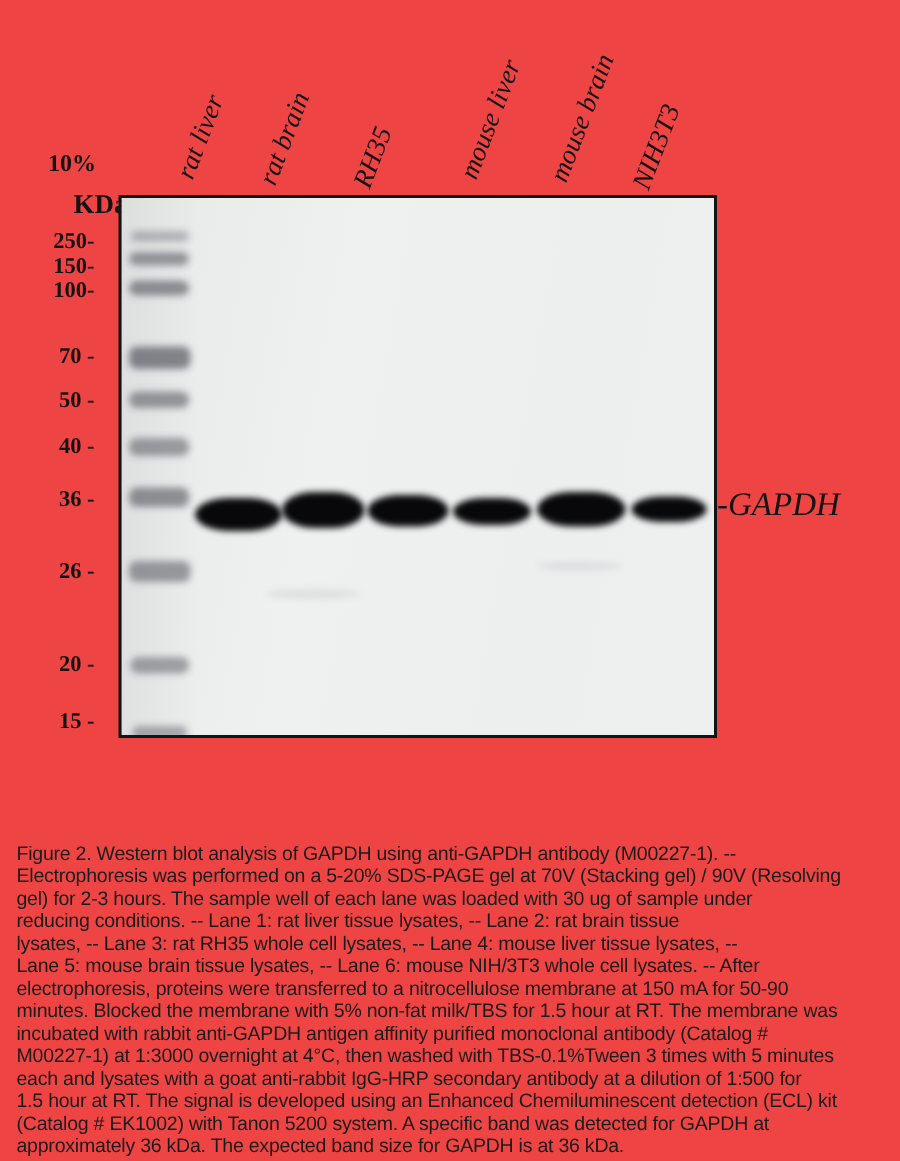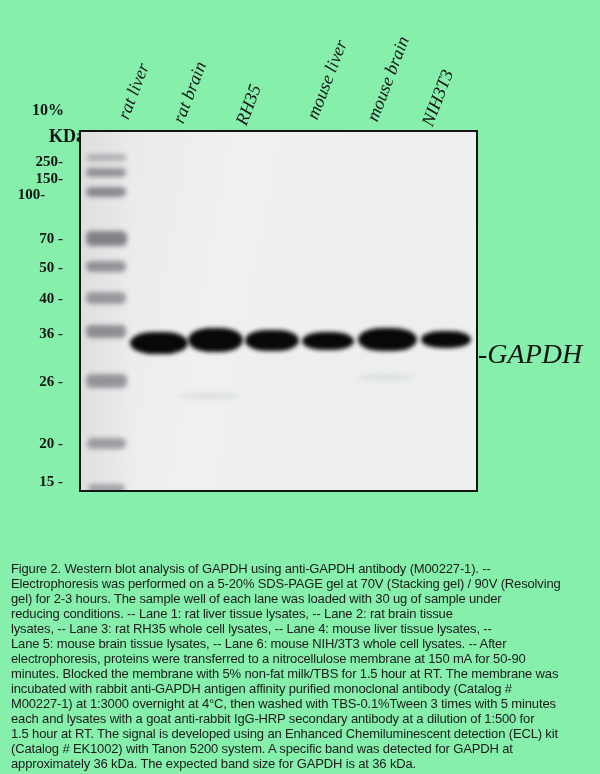--- a/index.html
+++ b/index.html
@@ -1,17 +1,17 @@
 <!DOCTYPE html>
 <html><head>
 <meta charset="utf-8">
 <style>
   html,body{margin:0;padding:0;background:#ffffff;}
   .canvas{
-    position:relative;width:600px;height:774px;background:#86efac;
+    position:relative;width:600px;height:774px;background:#ef4444;
     overflow:hidden;font-family:"Liberation Sans",sans-serif;color:#111;
   }
   
   .acrylamide{
     position:absolute;left:32px;top:101px;
     font-family:"Liberation Serif",serif;font-weight:bold;font-size:16px;color:#141414;
   }
   .kda{
     position:absolute;left:30px;top:126px;
     font-family:"Liberation Serif",serif;font-weight:bold;font-size:18px;color:#141414;margin-left:19px;
@@ -42,42 +42,42 @@
     position:absolute;background:#9a9aa2;border-radius:50%;filter:blur(2.5px);opacity:0.22;
   }
   
   .lane-label{
     position:absolute;height:20px;line-height:20px;white-space:nowrap;
     font-family:"Liberation Serif",serif;font-style:italic;font-size:18px;color:#141414;
     transform:rotate(-69deg);transform-origin:0 100%;
   }
   .gapdh{
     position:absolute;left:478px;top:323px;white-space:nowrap;
-    font-family:"Liberation Serif",serif;font-style:italic;font-size:28px;color:#141414;margin-top:15px;
+    font-family:"Liberation Serif",serif;font-style:italic;font-size:22px;color:#141414;
   }
   
   .caption{
     position:absolute;left:11px;top:561px;width:586px;
     font-size:13px;line-height:15px;letter-spacing:-0.15px;color:#1b1b1b;
   }
   .cap-line{white-space:nowrap;}
 </style>
 </head>
 <body>
 
 <div class="canvas">
 
   <div class="acrylamide">10%</div>
 
   <div class="kda">KDa</div>
 
   <div id="markers">
       <div class="marker" style="top: 153px;">250-</div>
       <div class="marker" style="top: 170px;">150-</div>
-      <div class="marker" style="top: 186px; text-align: center;">100-</div>
+      <div class="marker" style="top: 186px;">100-</div>
       <div class="marker" style="top: 230px;">70 -</div>
       <div class="marker" style="top: 259px;">50 -</div>
       <div class="marker" style="top: 290px;">40 -</div>
       <div class="marker" style="top: 325px;">36 -</div>
       <div class="marker" style="top: 373px;">26 -</div>
       <div class="marker" style="top: 435px;">20 -</div>
       <div class="marker" style="top: 473px;">15 -</div>
     </div>
 
   <div class="blot" id="blot">

